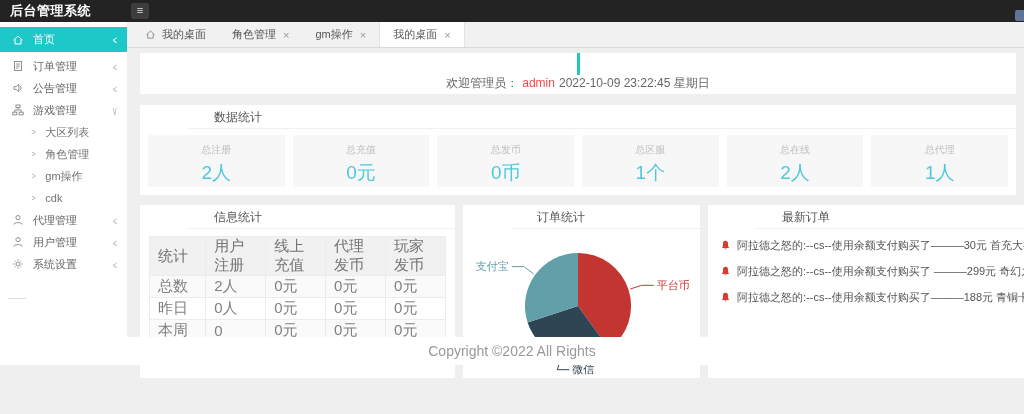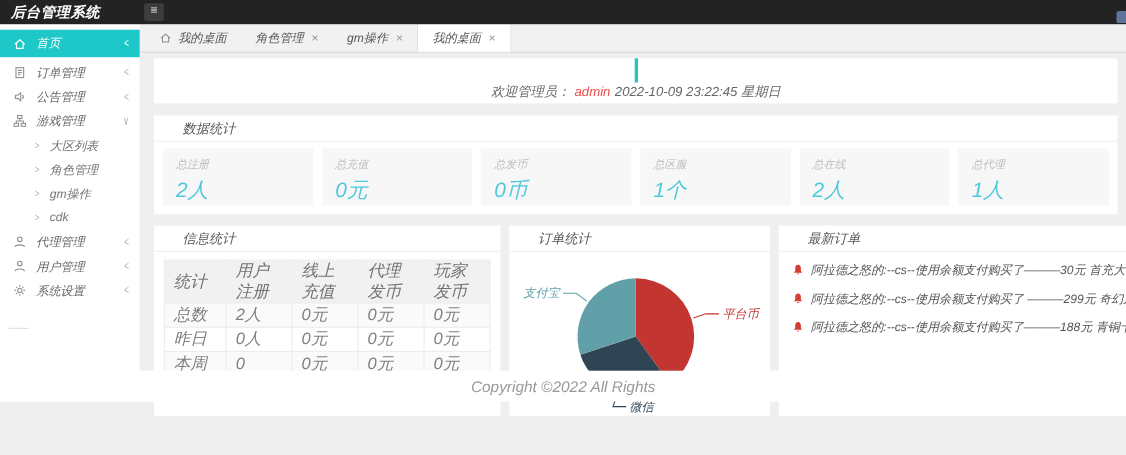--- a/index.html
+++ b/index.html
@@ -1,18 +1,18 @@
 <!DOCTYPE html>
 <html><head>
 <meta charset="utf-8">
 <style>
   * { margin:0; padding:0; box-sizing:border-box; }
   html,body { width:1024px; height:414px; overflow:hidden;
     font-family:"Liberation Sans","DejaVu Sans",sans-serif; background:#efefef; }
-  .screen { position:relative; width:1024px; height:365px;font-style:italic; }
+  .screen { position:relative; width:1024px; height:365px; }
 
   
   .header { position:absolute; left:0; top:0; right:0; height:22px; background:#232323; z-index:10; }
   .app-title { position:absolute; left:10px; top:0; line-height:22px; color:#fff; font-size:13px; font-weight:bold; letter-spacing:.5px; }
   .hamburger-btn { position:absolute; left:131px; top:3px; width:18px; height:16px; background:#3d3d3d; border-radius:2px; color:#e8e8e8; font-size:11px; line-height:15px; text-align:center; cursor:pointer; }
   .corner-icon { position:absolute; right:0; top:10px; width:9px; height:11px; background:#60739a; border-radius:2px 0 0 2px; cursor:pointer; }
 
   
   .sidebar { position:absolute; left:0; top:22px; width:127px; bottom:0; background:#fff; padding-top:5px; z-index:5; }
   .side-item { height:22px; display:flex; align-items:center; padding:0 9px 0 12px; font-size:11px; color:#666; cursor:pointer; }
@@ -33,25 +33,25 @@
 
   
   .content { position:absolute; left:127px; top:48px; right:0; bottom:28px; padding:5px 8px 0 13px; }
 
   .welcome { height:41px; background:#fff; display:flex; align-items:center; margin-bottom:11px;flex-direction:column; }
   .welcome-bar { width:3px; height:22px; background:#1fc8c8; margin:0 10px 0 11px; flex:none; }
   .welcome-text { font-size:12px; color:#666; }
   .welcome-text .uname { color:#ee4b4b; margin:0 4px; }
 
   .panel { background:#fff; }
-  .panel-title { height:24px; line-height:24px; padding:0 26px; font-size:12px; color:#555; border-bottom:1px solid #f0f0f0; }
+  .panel-title { height:24px; line-height:24px; padding:0 26px; font-size:12px; color:#555; border-bottom:1px solid #f0f0f0;margin-left:48px; }
 
   .data-stats { margin-bottom:10px; }
   .cards { display:flex; gap:8px; padding:6px 8px 8px; }
-  .card { flex:1; background:#f7f7f7; height:52px; padding:8px 12px; }
+  .card { flex:1; background:#f7f7f7; height:52px; padding:8px 12px;text-align:center; }
   .card-label { font-size:10px; color:#bdbdbd; }
   .card-value { font-size:19px; color:#4fc8dc; margin-top:3px; }
 
   .bottom-row { display:flex; gap:8px; height:173px; }
   .panel-info { width:315px; flex:none; }
   .panel-order { width:237px; flex:none; }
   .panel-latest { flex:1; }
 
   table.stats { margin:7px 9px; width:calc(100% - 18px); border-collapse:collapse; font-size:15px; color:#808080; table-layout:fixed; }
   table.stats th, table.stats td { border:1px solid #ececec; padding:0 8px; height:22px; text-align:left; font-weight:normal; overflow:hidden; }

